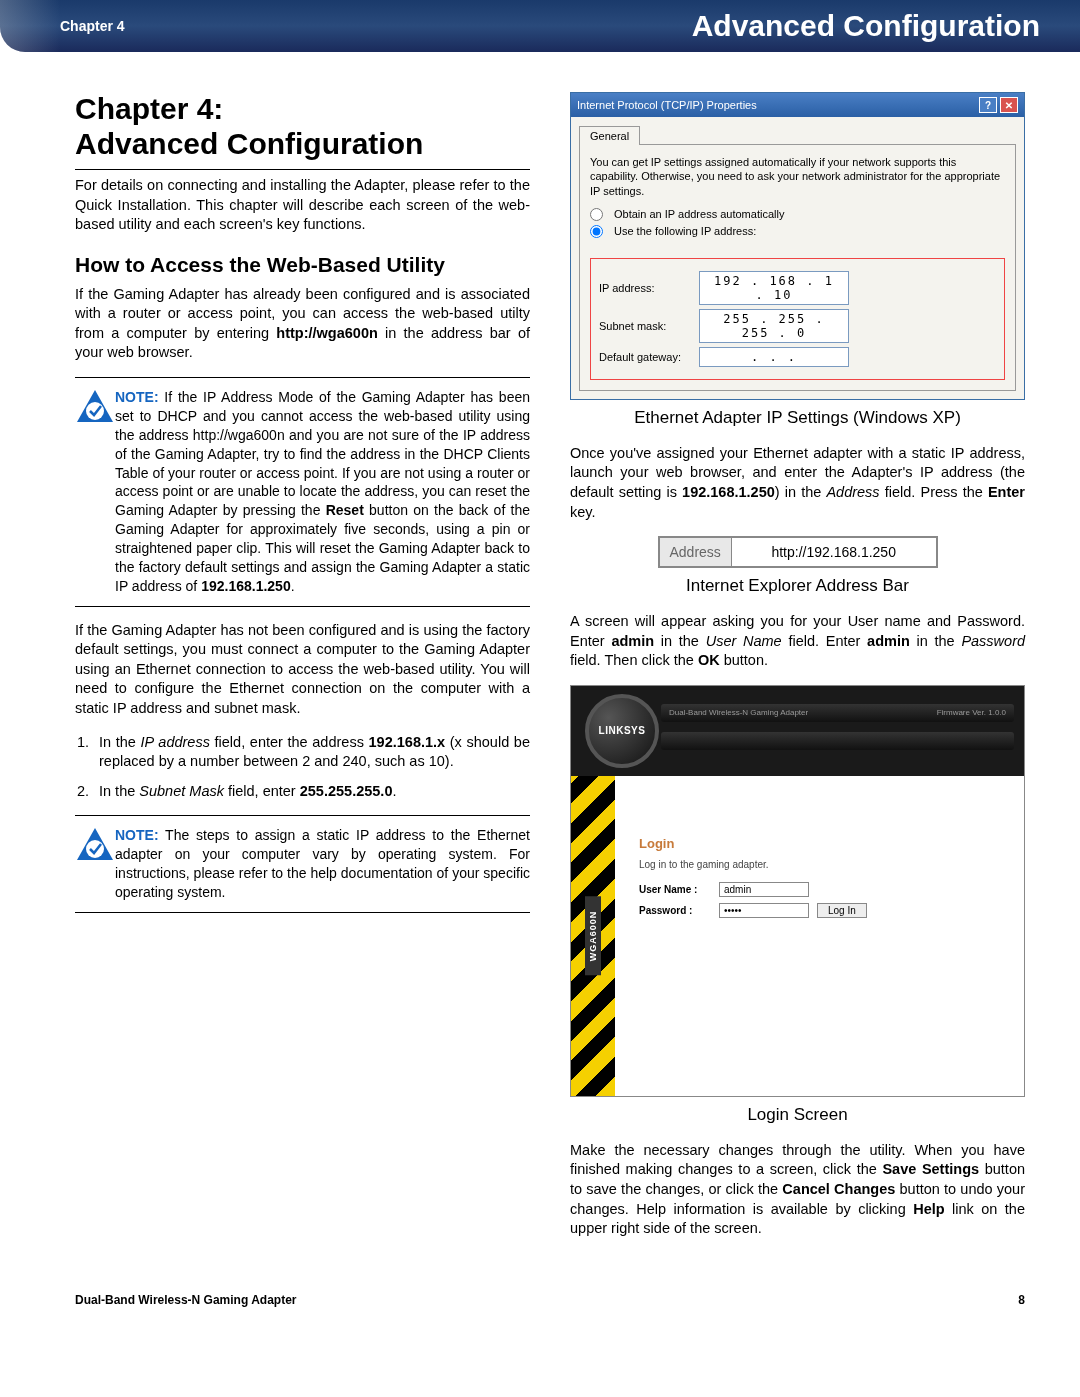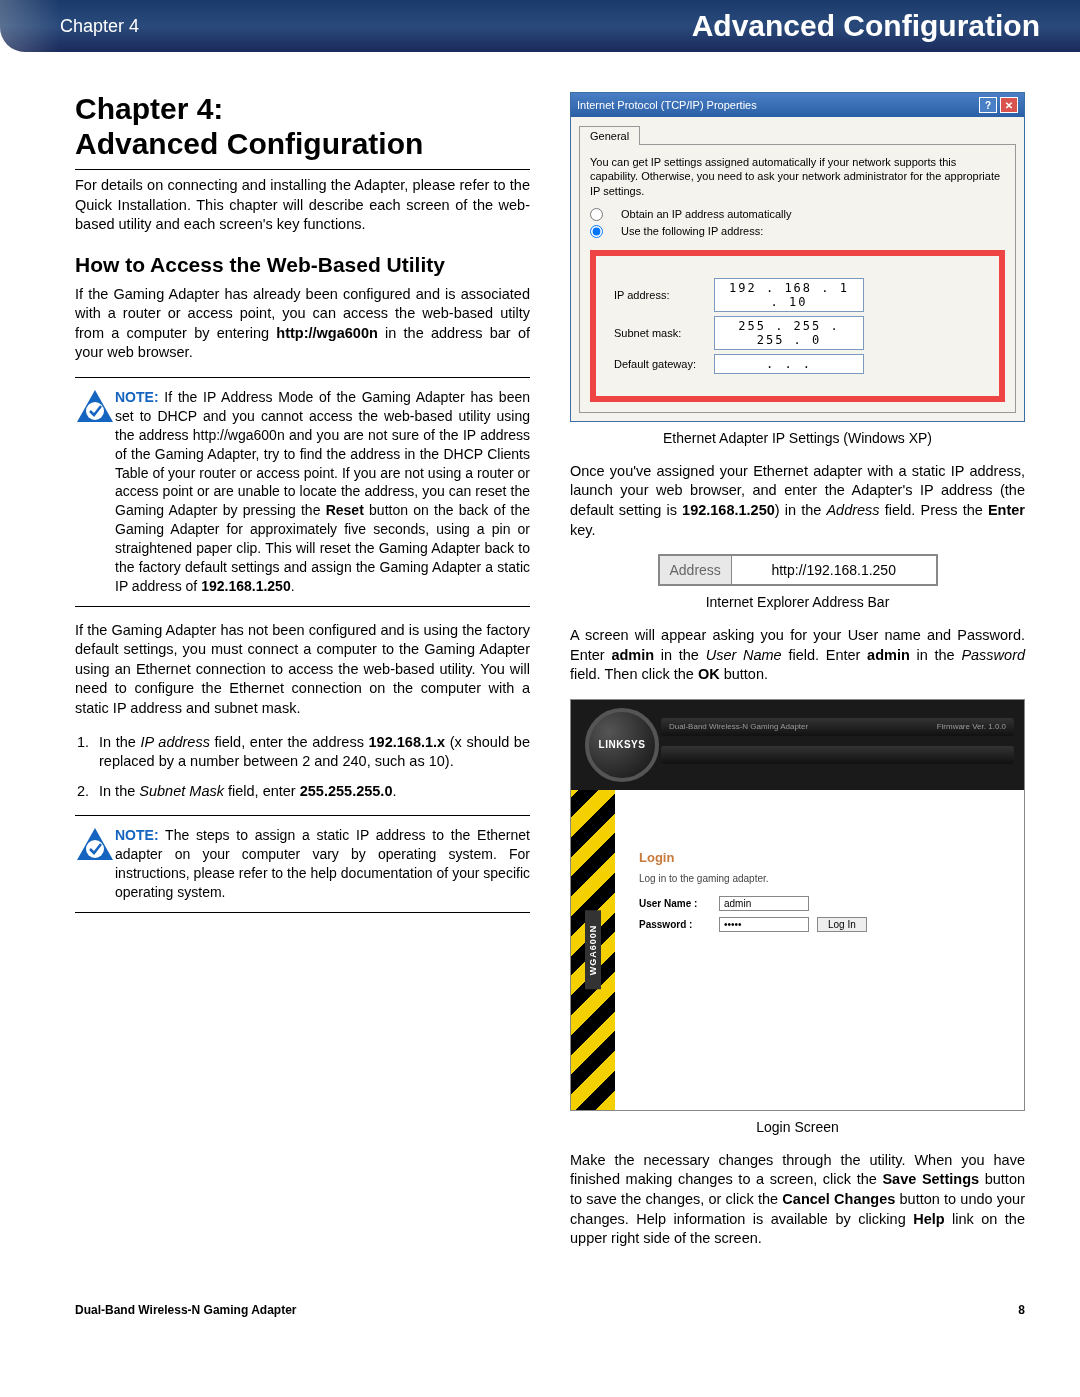--- a/index.html
+++ b/index.html
@@ -1,45 +1,45 @@
 <!DOCTYPE html>
 <html><head>
 <meta charset="utf-8">
 <style>
 * { margin: 0; padding: 0; box-sizing: border-box; }
 body { font-family: 'Myriad Pro', 'Segoe UI', Arial, sans-serif; background: #fff; width: 1080px; margin: 0 auto; color: #000; }
 .header-banner { background: linear-gradient(to bottom, #1a3a6b 0%, #2a4a7b 50%, #1a2a5b 100%); height: 52px; display: flex; justify-content: space-between; align-items: center; padding: 0 40px 0 60px; border-bottom-left-radius: 25px; position: relative; }
-.header-left { color: #fff; font-weight: normal; font-size: 18px; }
+.header-left { color: #fff; font-weight: bold; font-size: 14px; }
 .header-right { color: #fff; font-weight: bold; font-size: 30px; font-stretch: condensed; }
 .header-curve { position: absolute; left: 0; top: 0; width: 60px; height: 100%; background: linear-gradient(to right, #ccc 0%, transparent 100%); border-bottom-left-radius: 25px; opacity: 0.3; }
 .page-content { display: flex; padding: 40px 55px 30px 75px; gap: 40px; }
 .col { flex: 1; min-width: 0; }
 .chapter-title { font-size: 30px; font-weight: bold; line-height: 1.15; margin-bottom: 6px; border-bottom: 1.5px solid #000; padding-bottom: 8px; }
 .body-text { font-size: 14.5px; line-height: 1.35; text-align: justify; margin-bottom: 14px; }
 .subheading { font-size: 21px; font-weight: bold; margin-top: 18px; margin-bottom: 8px; color: #000; font-stretch: condensed; }
 .note-box { border-top: 1.5px solid #000; border-bottom: 1.5px solid #000; padding: 10px 0 10px 0; margin: 14px 0 14px 0; display: flex; }
 .note-icon { flex-shrink: 0; }
 .note-text { font-size: 14px; line-height: 1.35; text-align: justify; }
 .note-label { color: #1565c0; font-weight: bold; }
 ol.numbered { margin-left: 18px; font-size: 14.5px; line-height: 1.35; }
 ol.numbered li { margin-bottom: 10px; text-align: justify; padding-left: 6px; }
-.figure-caption { text-align: center; font-size: 14px; margin: 8px 0 16px 0; }
+.figure-caption { text-align: center; font-size: 17px; margin: 8px 0 16px 0; }
 .tcpip-window { border: 1px solid #3a6ea5; width: 100%; font-family: Tahoma, sans-serif; font-size: 11px; margin-bottom: 4px; }
 .tcpip-title { background: linear-gradient(to bottom, #4a7fc5, #2a5fa5); color: #fff; padding: 4px 6px; display: flex; justify-content: space-between; align-items: center; }
 .win-btns { display: flex; gap: 3px; }
 .win-btn { width: 18px; height: 16px; border: 1px solid #fff; display: flex; align-items: center; justify-content: center; font-size: 10px; font-weight: bold; }
 .help-btn { background: #4a7fc5; color: #fff; }
 .close-btn { background: #d9534f; color: #fff; }
 .tcpip-body { background: #f4f3ee; padding: 8px; }
 .tcpip-tab { display: inline-block; background: #f4f3ee; border: 1px solid #999; border-bottom: none; padding: 3px 10px; font-size: 11px; position: relative; top: 1px; }
 .tcpip-panel { border: 1px solid #999; padding: 10px; background: #f4f3ee; }
 .tcpip-desc { font-size: 11px; margin-bottom: 10px; line-height: 1.3; }
-.radio-row { display: flex; align-items: center; gap: 18px; font-size: 11px; margin: 4px 0; }
+.radio-row { display: flex; align-items: center; gap: 11px; font-size: 11px; margin: 4px 0; }
 .radio-row input { margin: 0; }
-.ip-group { border: 6px solid #ef4444; padding: 18px; margin-top: 12px; }
+.ip-group { border: 1px solid #ef4444; padding: 8px; margin-top: 20px; }
 .ip-row { display: flex; align-items: center; margin: 4px 0; font-size: 11px; }
 .ip-label { width: 100px; }
 .ip-input { border: 1px solid #7a9ac0; background: #fff; padding: 2px 6px; width: 150px; font-family: monospace; font-size: 12px; text-align: center; letter-spacing: 2px; }
 .addr-bar { border: 2px solid #888; width: 280px; margin: 0 auto 4px auto; display: flex; font-family: Tahoma, sans-serif; }
 .addr-label { background: #e8e8e8; padding: 6px 10px; font-size: 14px; color: #666; border-right: 1px solid #888; }
 .addr-val { padding: 6px 12px; font-size: 14px; flex: 1; text-align: center; }
 .login-screen { border: 1px solid #888; width: 100%; background: #fff; position: relative; font-family: Tahoma, Arial, sans-serif; margin-bottom: 4px; overflow: hidden; }
 .login-top { background: #1a1a1a; height: 90px; position: relative; display: flex; }
 .login-logo-circle { position: absolute; left: 14px; top: 8px; width: 74px; height: 74px; background: radial-gradient(circle at 30% 30%, #555, #111); border-radius: 50%; border: 4px solid #555; display: flex; align-items: center; justify-content: center; z-index: 2; }
 .login-logo-txt { color: #fff; font-size: 10px; font-weight: bold; letter-spacing: 0.5px; }

